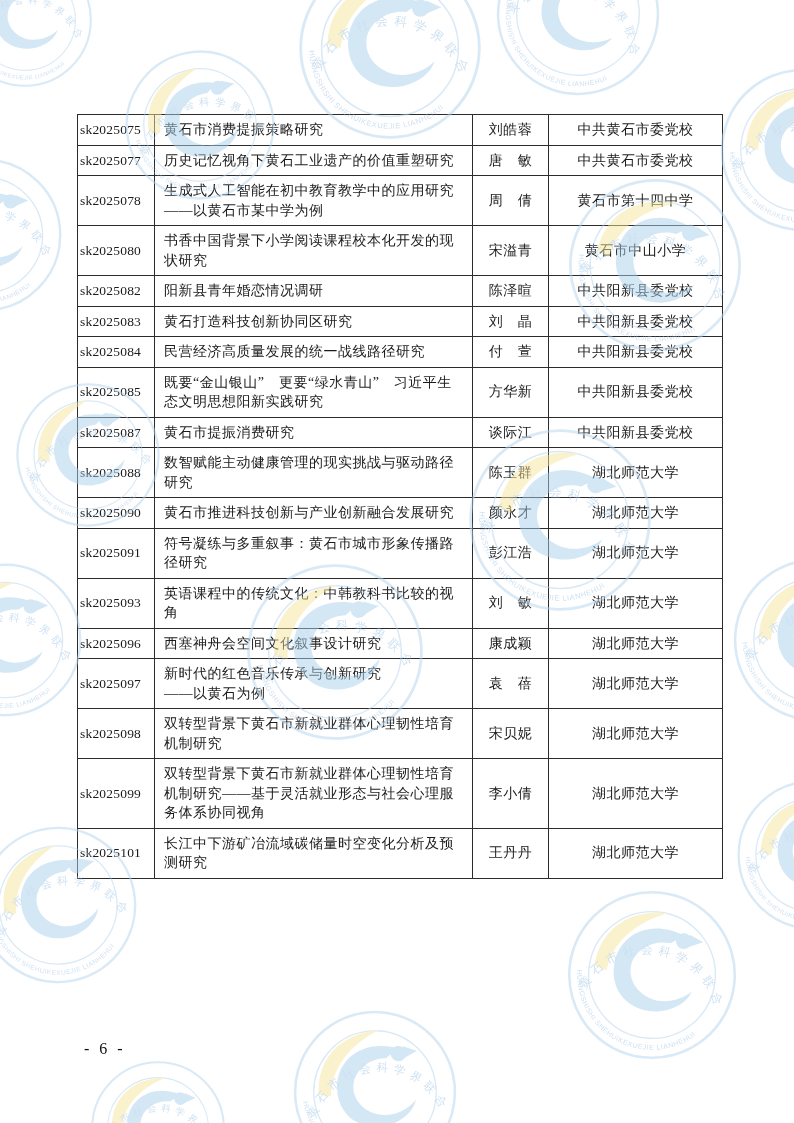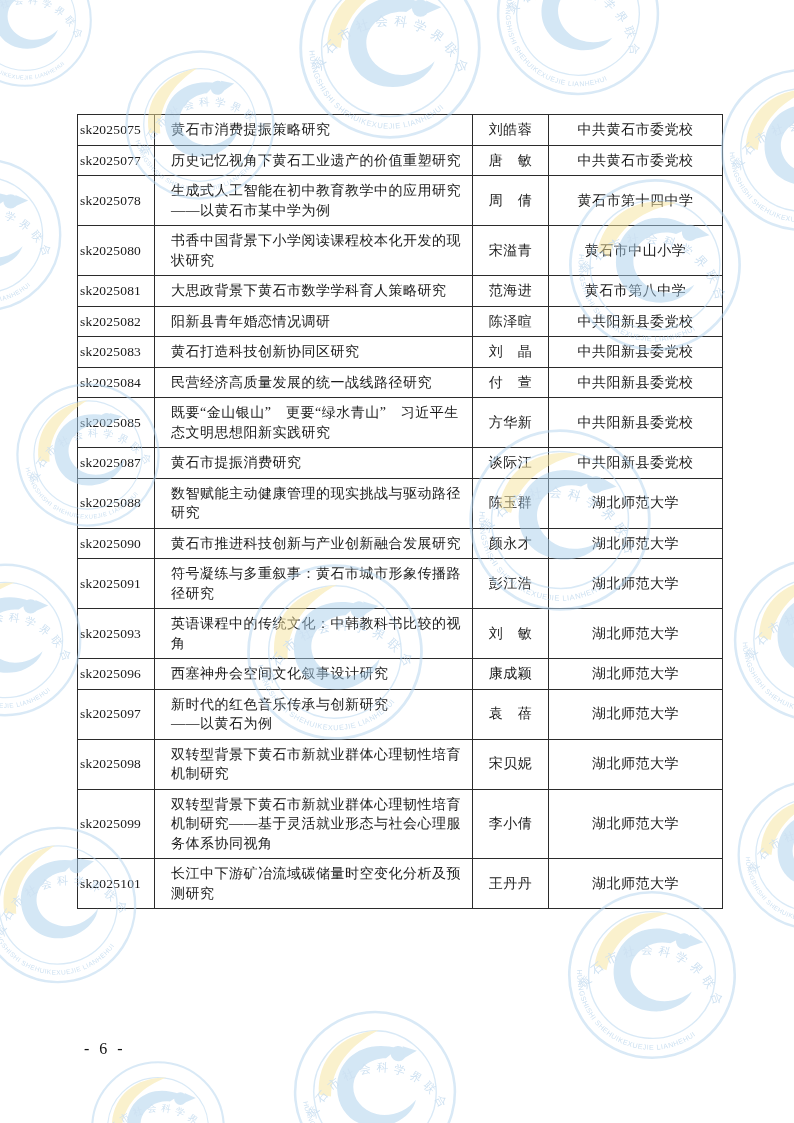--- a/index.html
+++ b/index.html
@@ -22,21 +22,21 @@
     font-size:14px;line-height:19.5px;color:#1b1b1b;
     padding:5px 4px;vertical-align:middle;
     letter-spacing:.5px;
   }
   .doc-table{border:1.5px solid #222;}
   .col-id{width:77px;}
   .col-title{width:318px;}
   .col-name{width:76px;}
   .col-org{width:174px;}
   td.cell-id{text-align:left;font-size:13.5px;letter-spacing:.2px;padding-left:2px;padding-right:2px;}
-  td.cell-title{text-align:left;padding-left:16px;padding-right:6px;white-space:pre-line;}
+  td.cell-title{text-align:left;padding-left:9px;padding-right:6px;white-space:pre-line;}
   td.cell-name{text-align:center;padding-left:2px;padding-right:2px;}
   td.cell-org{text-align:center;}
   
   .page-number{
     position:absolute;left:84px;top:1040px;z-index:1;
     font-size:16px;color:#111;letter-spacing:3px;
   }
 </style>
 </head>
 <body>
@@ -92,26 +92,20 @@
     <td class="cell-name">周　倩</td>
     <td class="cell-org">黄石市第十四中学</td>
   </tr>
       <tr>
     <td class="cell-id">sk2025080</td>
     <td class="cell-title">书香中国背景下小学阅读课程校本化开发的现状研究</td>
     <td class="cell-name">宋溢青</td>
     <td class="cell-org">黄石市中山小学</td>
   </tr>
       <tr>
-    <td class="cell-id">sk2025081</td>
-    <td class="cell-title">大思政背景下黄石市数学学科育人策略研究</td>
-    <td class="cell-name">范海进</td>
-    <td class="cell-org">黄石市第八中学</td>
-  </tr>
-      <tr>
     <td class="cell-id">sk2025082</td>
     <td class="cell-title">阳新县青年婚恋情况调研</td>
     <td class="cell-name">陈泽暄</td>
     <td class="cell-org">中共阳新县委党校</td>
   </tr>
       <tr>
     <td class="cell-id">sk2025083</td>
     <td class="cell-title">黄石打造科技创新协同区研究</td>
     <td class="cell-name">刘　晶</td>
     <td class="cell-org">中共阳新县委党校</td>

